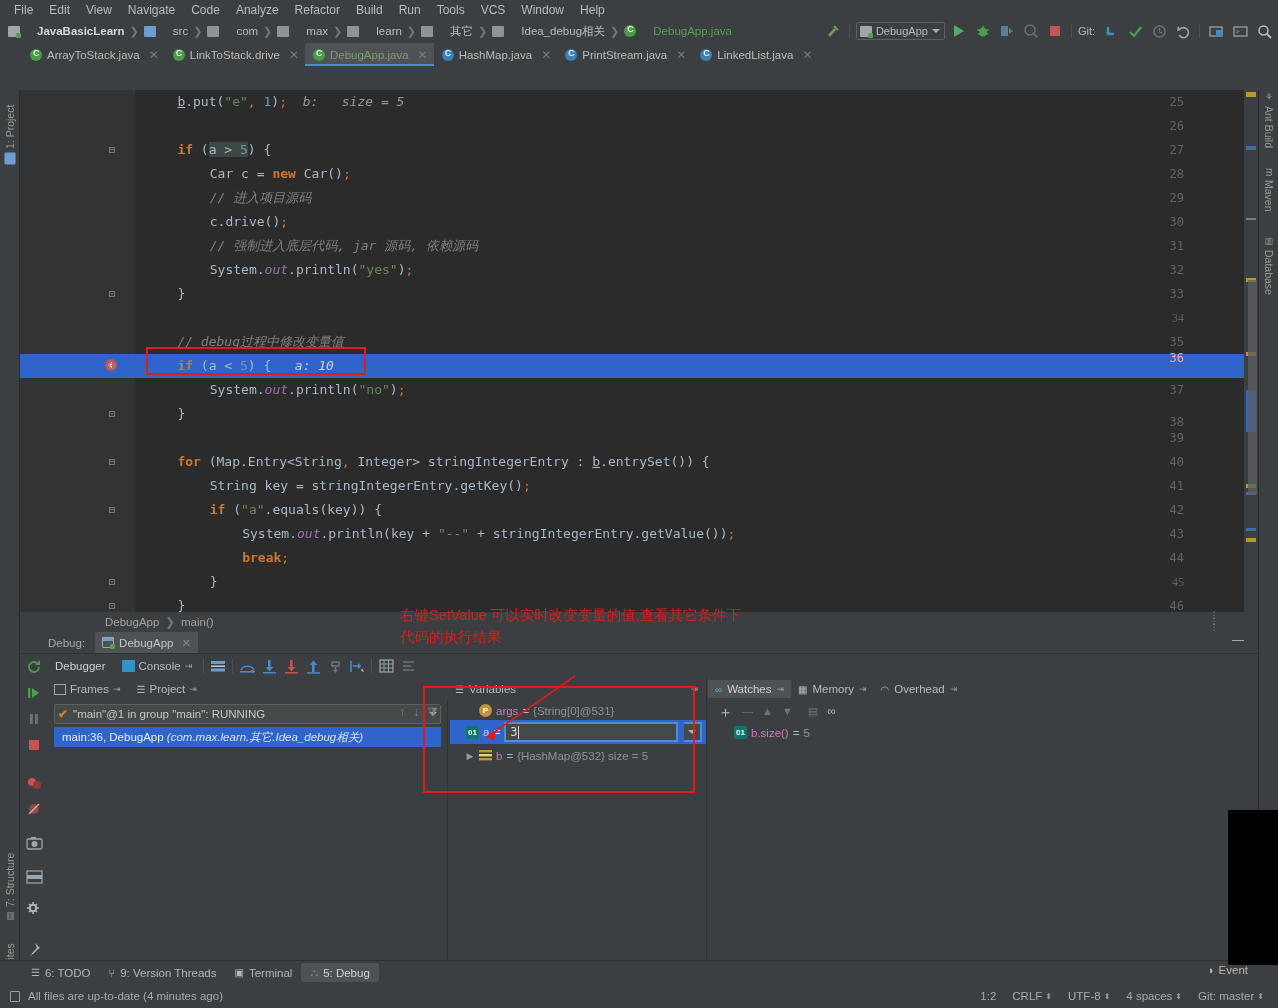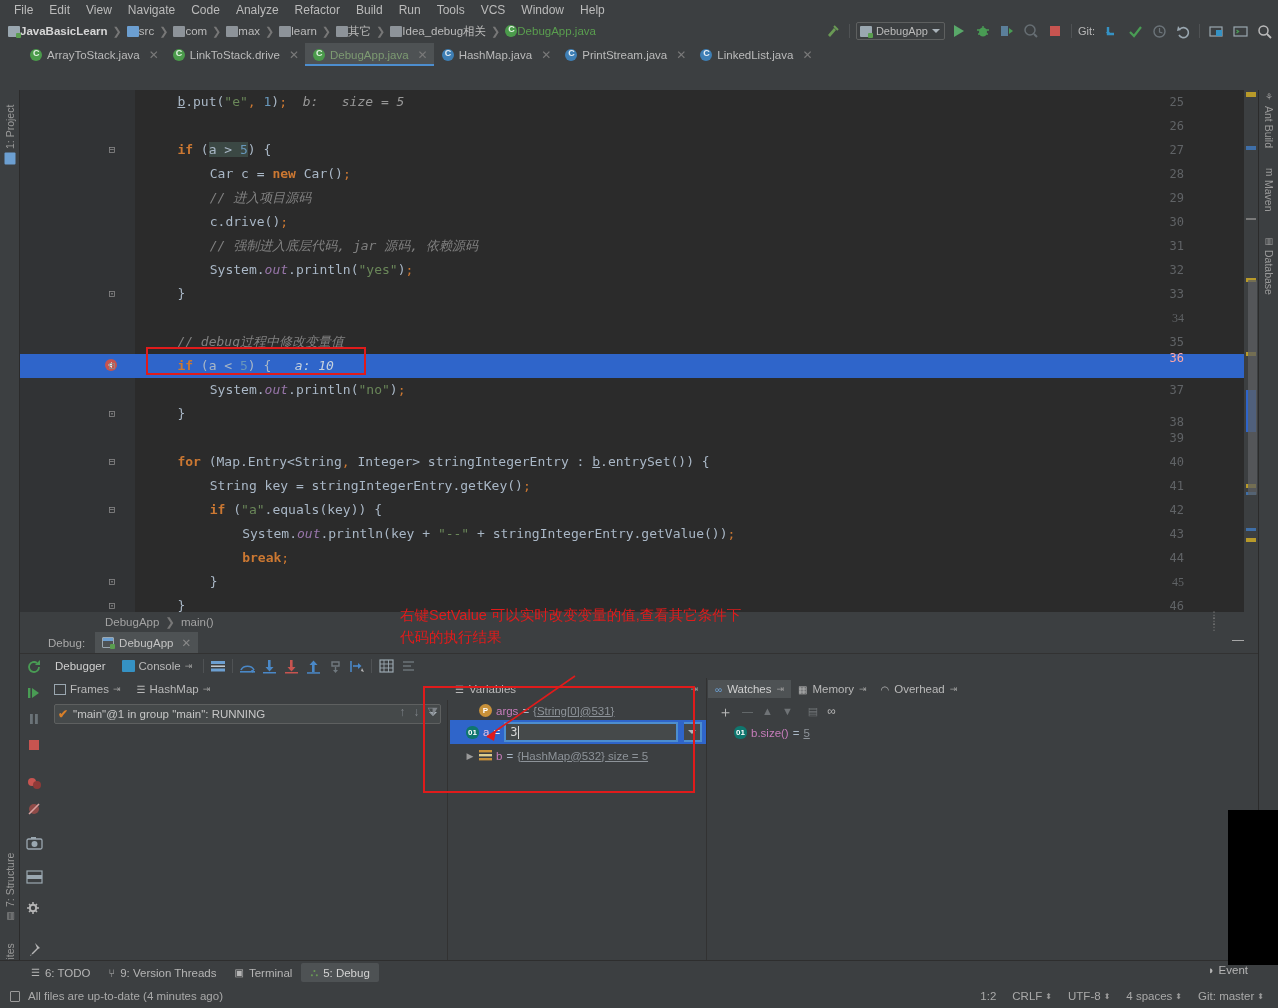--- a/index.html
+++ b/index.html
@@ -18,21 +18,21 @@
   }
   #menubar .mi {
     padding:2px 8px; font-size:12px; color:#bbbbbb; cursor:default;
   }
 
   
   #navbar {
     height:22px; background:#3c3f41; display:flex; align-items:center;
     padding-left:6px; position:relative;
   }
-  #navbar .crumb { display:flex; align-items:center; gap:0; padding:0 2px; cursor:default;}
+  #navbar .crumb { display:flex; align-items:center; gap:17px; padding:0 2px; cursor:default;}
   #navbar .sep { color:#777; padding:0 3px; font-size:11px; }
   .ficon { width:12px; height:11px; border-radius:1px; display:inline-block; position:relative;}
   .ficon.folder { background:#6c9fd1; }
   .ficon.folder.grey { background:#8d9399; }
   .ficon.mod { background:#9aa7b0; }
   .ficon.mod:after{content:"";position:absolute;right:-1px;bottom:-1px;width:5px;height:5px;background:#5a9e4f;border-radius:1px;}
   .cicon { width:12px;height:12px;border-radius:50%;background:#4b9b4b;display:inline-block;position:relative;}
   .cicon:after{content:"C";position:absolute;left:3px;top:-1px;font-size:9px;color:#e3f0e3;font-weight:bold;}
   .cicon.blue{background:#3e7fb5;}
   .cicon.blue:after{content:"C";color:#e6eef5;}
@@ -208,24 +208,24 @@
     position:absolute;left:429px;top:46px;width:258px;bottom:0;
     background:#3c3f41;border-right:1px solid #323232;
   }
   #varshdr{height:22px;display:flex;align-items:center;gap:5px;padding:0 6px;font-size:11.5px;color:#b9b9b9;}
   .varrow{height:21px;display:flex;align-items:center;gap:4px;padding-left:16px;font-size:11.5px;cursor:pointer;}
   .vtag{
     width:13px;height:13px;border-radius:2px;display:flex;align-items:center;justify-content:center;
     font-size:8px;font-weight:bold;color:#fff;flex:none;
   }
   .vtag.p{background:#c8913a;border-radius:50%;}
-  .vtag.prim{background:#0f766e;border-radius:6px;}
+  .vtag.prim{background:#0f766e;}
   .vname{color:#c77dbb;}
   .veq{color:#a9b7c6;}
-  .vval{color:#8d9399;text-decoration:underline;}
+  .vval{color:#8d9399;}
   .expander{color:#9a9a9a;font-size:9px;width:10px;text-align:center;flex:none;}
   
   #varedit {
     position:absolute;left:1px;top:42px;width:256px;height:24px;
     background:#2f65ca;display:flex;align-items:center;gap:4px;padding-left:16px;
   }
   #varedit .inputbox{
     flex:1;height:20px;margin-right:2px;background:#45494a;
     border:2px solid #4d8ecf;display:flex;align-items:center;
     padding:0 4px;font-family:"DejaVu Sans Mono",monospace;font-size:12px;color:#d8d8d8;
@@ -713,35 +713,38 @@
     </div>
 
     <div id="framesbar">
       <div class="dtab">
         <span style="width:12px;height:11px;border:1px solid #9aa7b0;display:inline-block;"></span>
         <span>Frames</span>
         <span class="pin">⇥</span>
       </div>
       <div class="dtab">
         <span style="font-size:10px;">☰</span>
-        <span>HashMap</span>
+        <span>Project</span>
         <span class="pin">⇥</span>
       </div>
     </div>
 
     <div id="framespane">
       <div id="threadsel">
         <span class="checkmark">✔</span>
         <span class="grow">"main"@1 in group "main": RUNNING</span>
         <span class="caret"></span>
       </div>
       <div style="position:absolute;right:6px;top:5px;display:flex;gap:2px;">
         <span class="arrowbtn">↑</span>
         <span class="arrowbtn">↓</span>
         <span class="arrowbtn">⧩</span>
+      </div>
+      <div id="framerow">
+        <span>main:36, DebugApp</span>&nbsp;<i>(com.max.learn.其它.Idea_debug相关)</i>
       </div>
     </div>
 
     <div id="varspane">
       <div id="varshdr">
         <span style="font-size:10px;">☰</span>
         <span>Variables</span>
         <span class="pin" style="position:absolute;right:8px;">⇥</span>
       </div>
 

